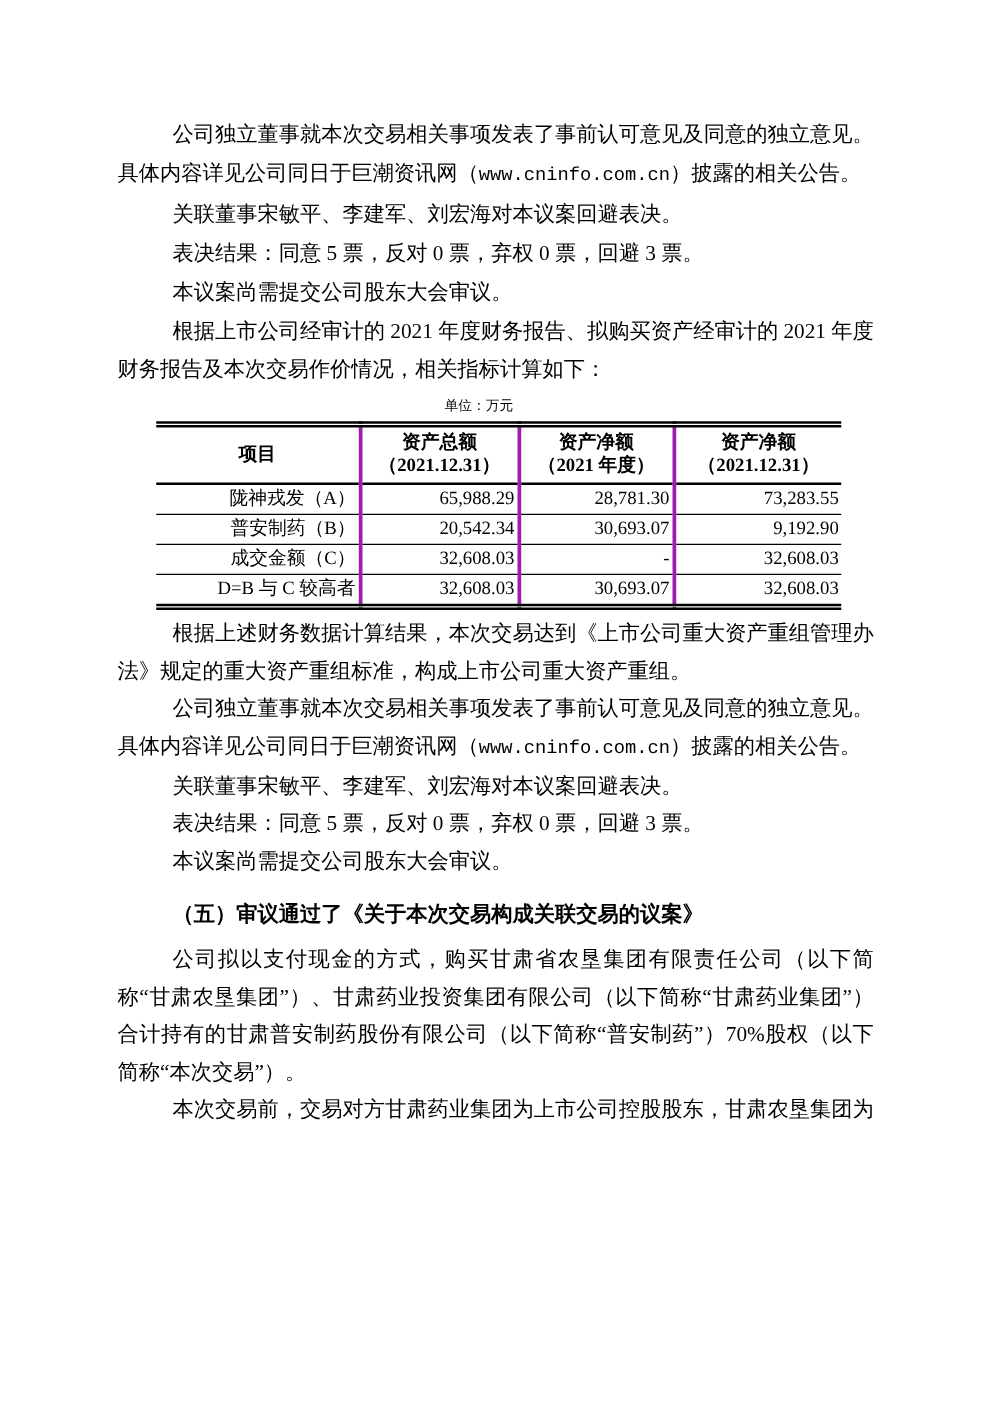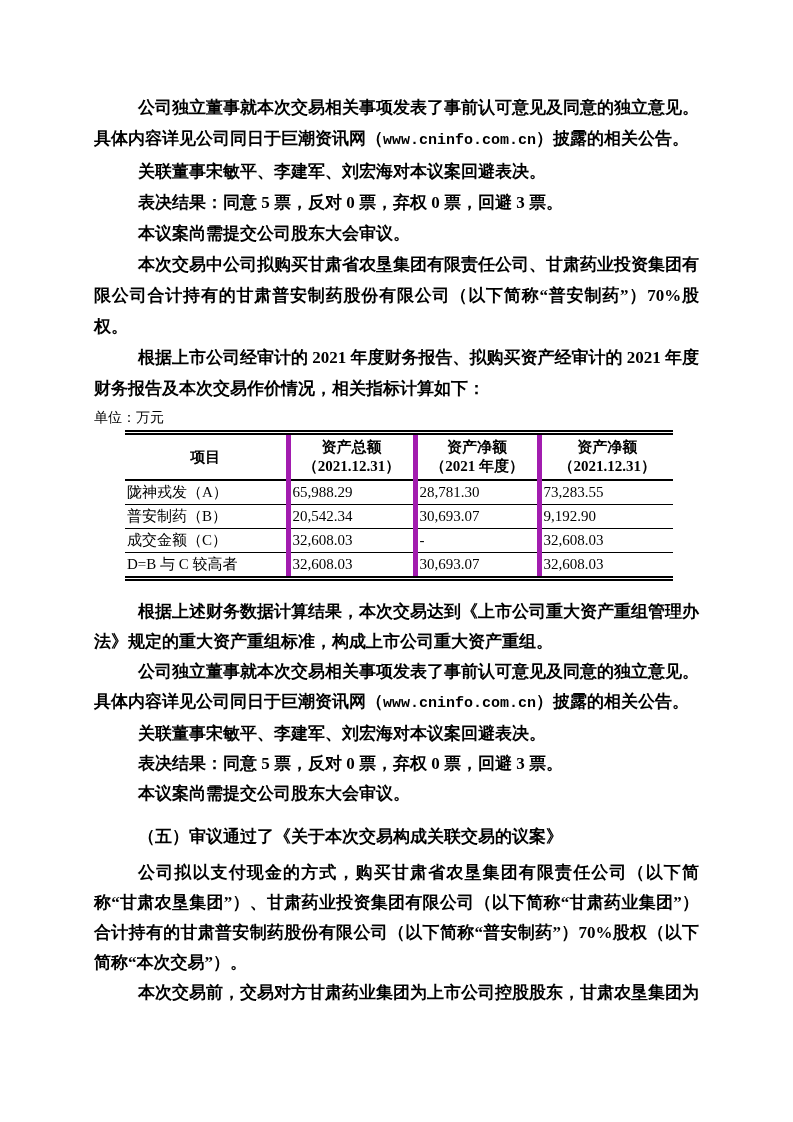--- a/index.html
+++ b/index.html
@@ -1,50 +1,49 @@
 <!DOCTYPE html>
 <html><head>
 <meta charset="utf-8">
 <style>
   html,body{margin:0;padding:0;background:#fff;}
   .page{
     position:relative;width:793px;height:1122px;box-sizing:border-box;
     padding:92px 94px 0 94px;background:#fff;color:#000;
     font-family:"Liberation Serif","DejaVu Serif",serif;font-size:17px;overflow:hidden;
   }
-  .para{margin:0;text-align:justify;text-indent:44px;line-height:31px;font-weight:bold;}
+  .para{margin:0;text-align:justify;text-indent:44px;line-height:31px;}
   .para.lh30{line-height:30px;}
   .heading{margin:14px 0 8px 0;font-weight:bold;text-indent:44px;line-height:31px;font-size:17px;}
   .heading.h5{margin:12px 0 6px 0;}
   .mono{font-family:"Liberation Mono","DejaVu Sans Mono",monospace;font-size:15px;}
-  .unit-label{text-align:left;margin:4px 27px 2px 0;font-size:14px;line-height:20px;}
+  .unit-label{text-align:center;margin:4px 27px 2px 0;font-size:11px;line-height:20px;}
   table.fin{
     border-collapse:collapse;table-layout:fixed;margin-left:31px;width:548px;
     border-top:5px double #000;border-bottom:5px double #000;font-size:15px;
   }
   .fin th{font-weight:bold;vertical-align:middle;height:42px;padding:1px 2px;}
   .fin .h-line{line-height:19px;text-align:center;}
-  .fin td{text-align:left;height:23px;line-height:23px;padding:0 2px;overflow:hidden;white-space:nowrap;}
+  .fin td{text-align:right;height:23px;line-height:23px;padding:0 2px;overflow:hidden;white-space:nowrap;}
   .fin thead tr{border-bottom:2px solid #000;}
   .fin tbody tr + tr{border-top:1px solid #000;}
-  .fin th + th,.fin td + td{border-left:5px solid #a21caf;}
-  .gap-c{margin-top:16px;}
+  .fin th + th,.fin td + td{border-left:3px solid #a21caf;}
+  .gap-c{margin-top:4px;}
 </style>
 </head>
 <body>
 
 <div class="page">
 
   <p class="para"><span>公司独立董事就本次交易相关事项发表了事前认可意见及同意的独立意见。具体内容详见公司同日于巨潮资讯网（</span><span class="mono">www.cninfo.com.cn</span><span>）披露的相关公告。</span></p>
   <p class="para">关联董事宋敏平、李建军、刘宏海对本议案回避表决。</p>
   <p class="para">表决结果：同意 5 票，反对 0 票，弃权 0 票，回避 3 票。</p>
   <p class="para">本议案尚需提交公司股东大会审议。</p>
 
 
-  <p class="para">本次交易中公司拟购买甘肃省农垦集团有限责任公司、甘肃药业投资集团有限公司合计持有的甘肃普安制药股份有限公司（以下简称“普安制药”）70%股权。</p>
   <p class="para">根据上市公司经审计的 2021 年度财务报告、拟购买资产经审计的 2021 年度财务报告及本次交易作价情况，相关指标计算如下：</p>
 
   <div class="unit-label">单位：万元</div>
 
   <table class="fin">
     <colgroup>
       <col style="width:163px">
         <col style="width:127px">
         <col style="width:124px">
         <col style="width:134px">

